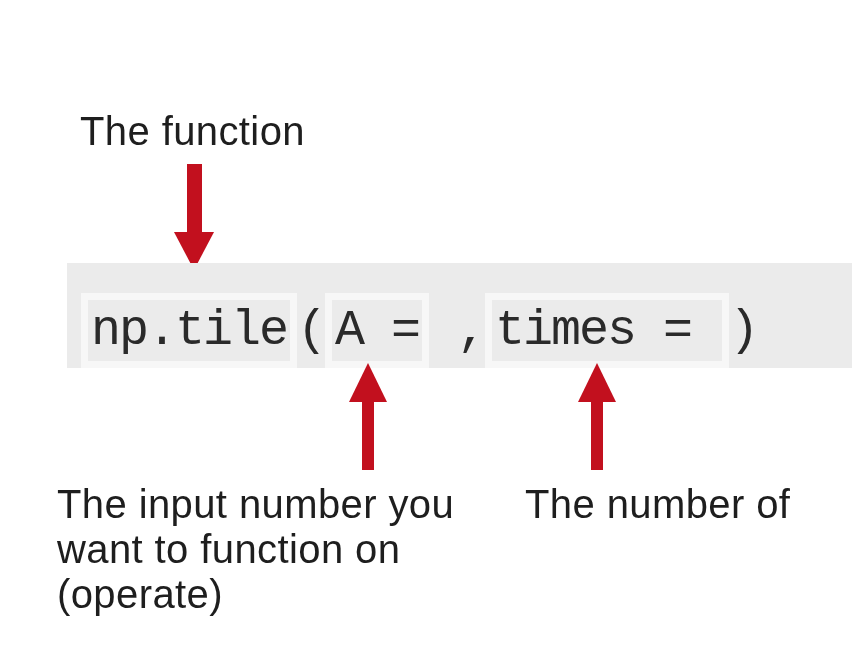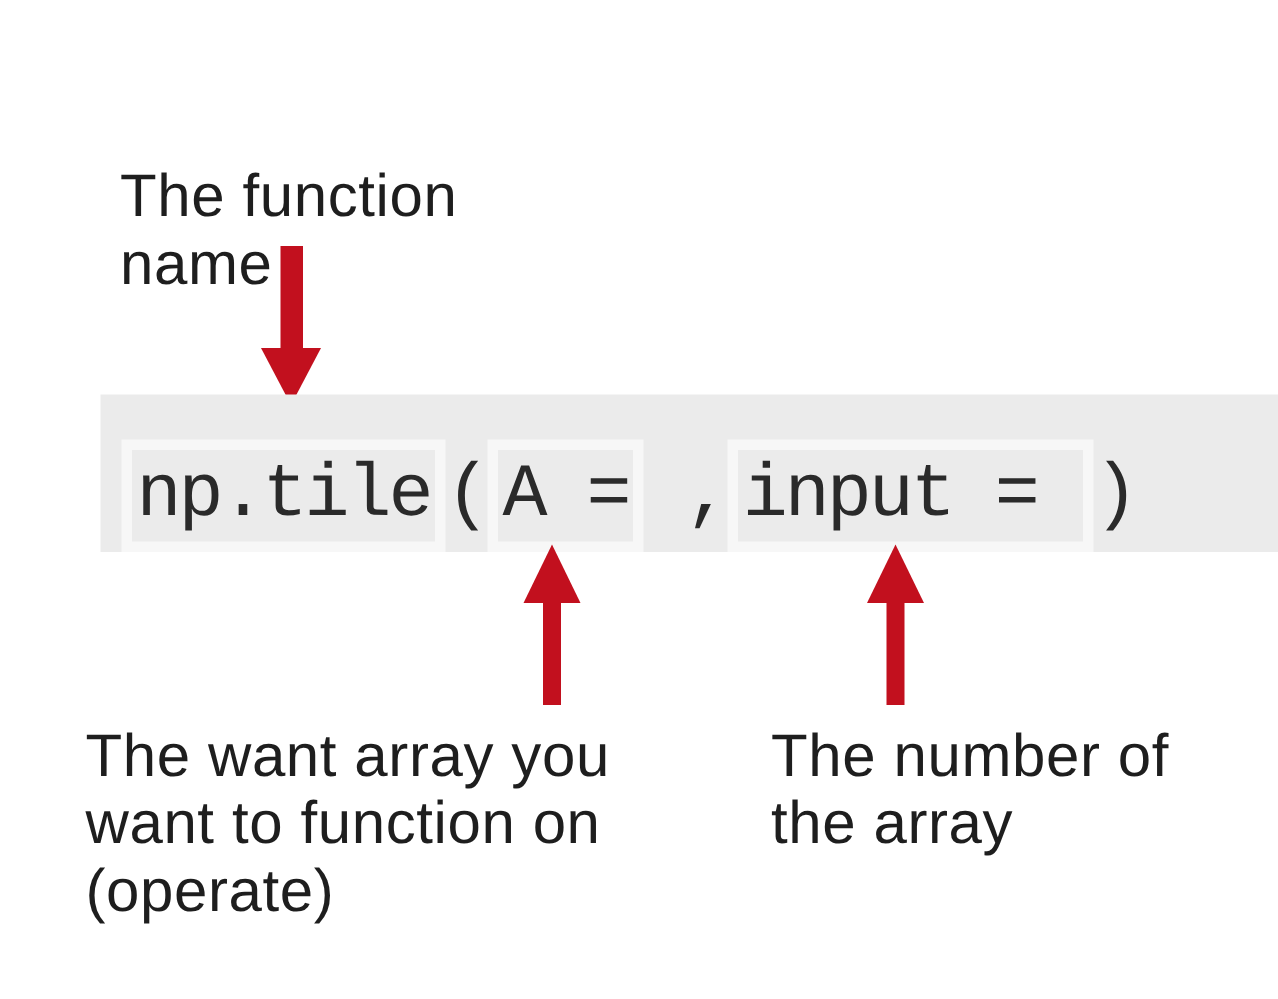--- a/index.html
+++ b/index.html
@@ -20,21 +20,21 @@
   .caption {
     position: absolute;
     font-size: 40px;
     line-height: 45px;
     letter-spacing: 0.4px;
     color: #1e1e1e;
     font-weight: 400;
   }
   #label-function { left: 80px;  top: 70px; margin-top: 39px;  }
   #label-input    { left: 57px;  top: 482px; }
-  #label-reps     { left: 514px; top: 482px; }
+  #label-reps     { left: 525px; top: 482px; }
 
   
   .code-block {
     position: absolute;
     left: 67px;
     top: 263px;
     width: 808px;
     height: 105px;
     background: #ebebeb;
     display: flex;
@@ -88,53 +88,51 @@
   }
   .arrow-up .shaft { width: 12px; height: 68px; }
 </style>
 </head>
 <body>
 
 <div class="canvas">
 
   <div class="caption" id="label-function">
     <div>The function</div>
-    <div>name</div>
   </div>
 
   <div class="arrow" id="arrow-down">
     <div class="shaft"></div>
     <div class="head"></div>
   </div>
 
   <div class="code-block">
     <div class="code-line">
       <span class="seg boxed">np.tile</span>
       <span class="seg">(</span>
       <span class="seg boxed">A =</span>
       <span class="seg"> ,</span>
-      <span class="seg boxed">input = </span>
+      <span class="seg boxed">times = </span>
       <span class="seg">)</span>
     </div>
   </div>
 
   <div class="arrow arrow-up" id="arrow-up-a">
     <div class="head"></div>
     <div class="shaft"></div>
   </div>
 
   <div class="arrow arrow-up" id="arrow-up-reps">
     <div class="head"></div>
     <div class="shaft"></div>
   </div>
 
   <div class="caption" id="label-input">
-    <div>The want array you</div>
+    <div>The input number you</div>
     <div>want to function on</div>
     <div>(operate)</div>
   </div>
 
   <div class="caption" id="label-reps">
     <div>The number of</div>
-    <div>the array</div>
   </div>
 
 </div>
 
 </body></html>

